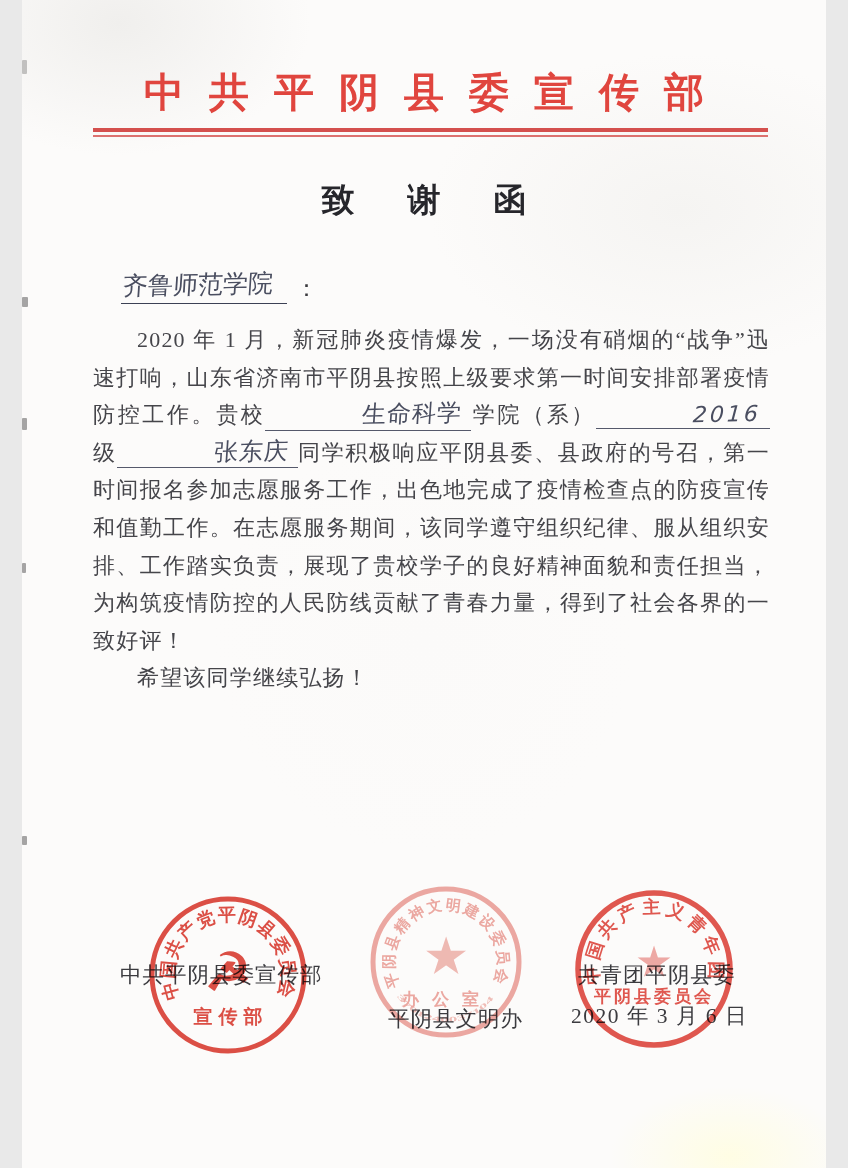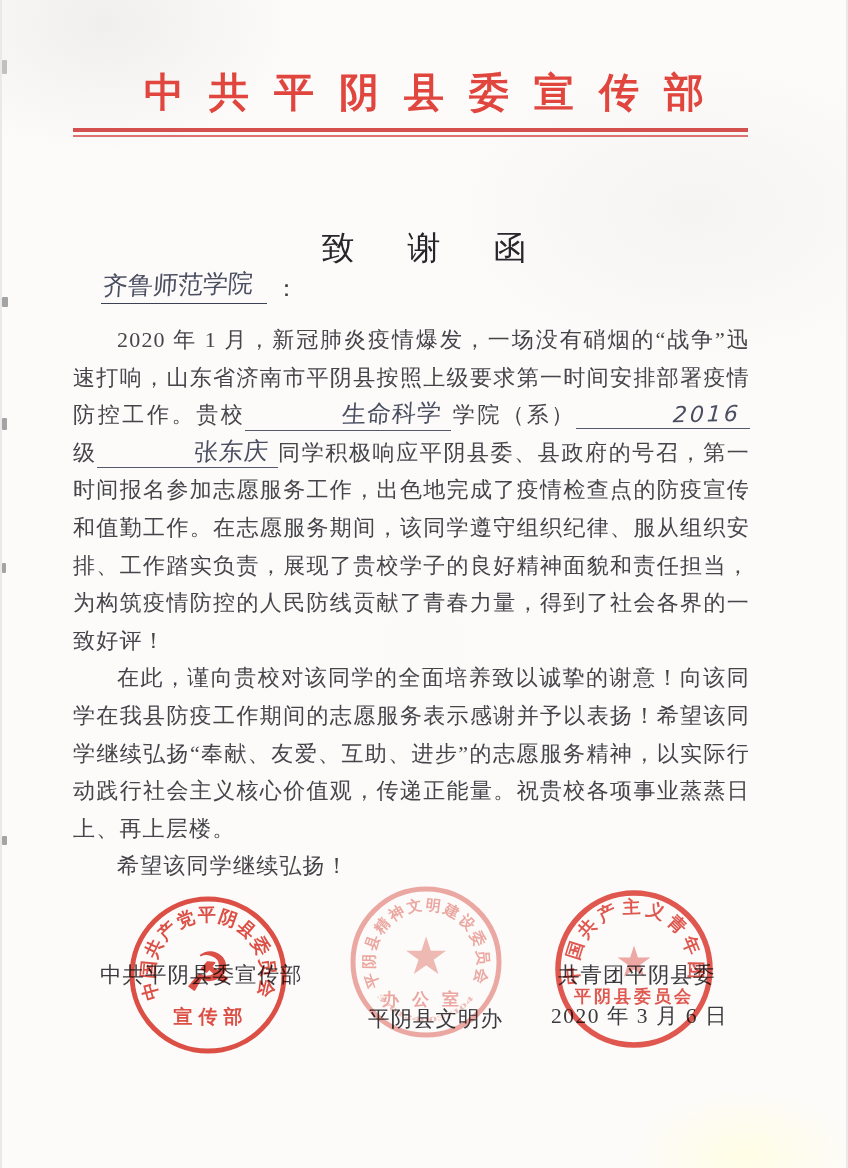--- a/index.html
+++ b/index.html
@@ -9,37 +9,36 @@
     margin:0 auto;
     overflow:hidden;
     font-family:"Liberation Serif","DejaVu Serif",serif;
     color:#45454a;
     background:
       radial-gradient(170px 100px at 88% 99%, #fffde4 0%, rgba(255,253,228,0) 70%),
       radial-gradient(320px 220px at 12% 2%, #f0efed 0%, rgba(240,239,237,0) 60%),
       radial-gradient(420px 260px at 82% 18%, #f5f4f2 0%, rgba(245,244,242,0) 60%),
       radial-gradient(300px 300px at 50% 55%, #fbfaf9 0%, rgba(251,250,249,0) 70%),
       #fcfbfa;
-    padding-left: 40px;
   }
   .banner{
     position:absolute;top:70px;left:0;width:100%;
     text-align:center;
     font-size:40px;font-weight:bold;
     color:var(--header-red,#e0453e);
     letter-spacing:25px;text-indent:25px;
     line-height:46px;
   }
   .rule-thick{position:absolute;top:128px;left:71px;width:675px;height:3.5px;background:var(--rule-red,#d4504e);}
   .rule-thin{position:absolute;top:135px;left:71px;width:675px;height:1.5px;background:var(--rule-red,#d4504e);opacity:.8;}
   .letter-title{
     position:absolute;top:178px;left:0;width:100%;
     text-align:center;
-    font-size:33px;font-weight:normal;color:#26262b;
-    letter-spacing:53px;text-indent:53px;margin-top:48px;
+    font-size:33px;font-weight:bold;color:#26262b;
+    letter-spacing:53px;text-indent:53px;
   }
   .salutation{position:absolute;top:271px;left:99px;font-size:22px;}
   .hand{
     display:inline-block;
     font-size:25px;
     color:var(--hand-ink,#4a4e60);
     transform:skewX(-5deg) rotate(-1.2deg);
     line-height:1.15;
   }
   .recipient{
@@ -93,21 +92,20 @@
   <div class="rule-thin"></div>
 
   <div class="letter-title">致谢函</div>
 
   <div class="salutation">
     <span class="hand recipient"><span class="hand-inner">齐鲁师范学院</span></span><span class="colon">：</span>
   </div>
 
   <div class="body-text">
     <p><span>2020 年 1 月，新冠肺炎疫情爆发，一场没有硝烟的“战争”迅速打响，山东省济南市平阴县按照上级要求第一时间安排部署疫情防控工作。贵校</span><span class="blank"><span class="hand">生命科学</span></span><span>学院（系）</span><span class="blank num"><span class="hand">2016</span></span><span>级</span><span class="blank"><span class="hand">张东庆</span></span><span>同学积极响应平阴县委、县政府的号召，第一时间报名参加志愿服务工作，出色地完成了疫情检查点的防疫宣传和值勤工作。在志愿服务期间，该同学遵守组织纪律、服从组织安排、工作踏实负责，展现了贵校学子的良好精神面貌和责任担当，为构筑疫情防控的人民防线贡献了青春力量，得到了社会各界的一致好评！</span></p>
-    <p>在此，谨向贵校对该同学的全面培养致以诚挚的谢意！向该同学在我县防疫工作期间的志愿服务表示感谢并予以表扬！希望该同学继续弘扬“奉献、友爱、互助、进步”的志愿服务精神，以实际行动践行社会主义核心价值观，传递正能量。祝贵校各项事业蒸蒸日上、再上层楼。</p>
     <p>希望该同学继续弘扬！</p>
   </div>
 
   <div class="sig sig-1">中共平阴县委宣传部</div>
   <div class="sig sig-2">平阴县文明办</div>
   <div class="sig sig-3">共青团平阴县委</div>
   <div class="date-line">2020 年 3 月 6 日</div>
 
   <div class="seal seal-1">
     <svg width="172" height="172" viewBox="-86 -86 172 172">

